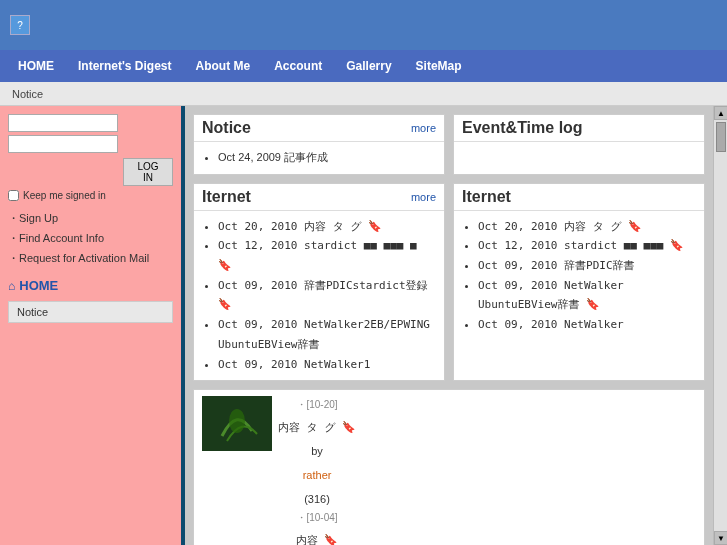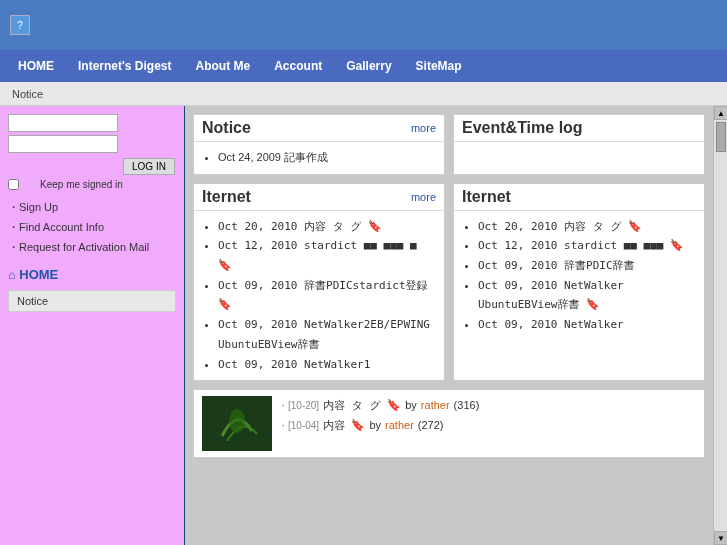--- a/index.html
+++ b/index.html
@@ -15,26 +15,26 @@
     .nav-bar { background: #4a6abf; height: 32px; display: flex; align-items: center; padding: 0 8px; gap: 4px; }
     .nav-item { color: white; padding: 4px 10px; font-size: 12px; font-weight: bold; cursor: pointer; text-decoration: none; }
 
     
     .breadcrumb-bar { background: #e8e8e8; border-bottom: 1px solid #ccc; height: 24px; display: flex; align-items: center; padding: 0 12px; font-size: 11px; color: #444; }
 
     
     .main-layout { display: flex; height: calc(545px - 50px - 32px - 24px); }
 
     
-    .sidebar { width: 185px; min-width: 185px; background: #f0abfc; border-right: 1px solid #0c4a6e; padding: 8px; flex-shrink: 0; }
+    .sidebar { width: 185px; min-width: 185px; background: #fca5a5; border-right: 4px solid #0c4a6e; padding: 8px; flex-shrink: 0; }
 
     .login-box { margin-bottom: 8px; }
     .login-input { width: 110px; height: 18px; border: 1px solid #aaa; background: white; display: block; margin-bottom: 3px; font-size: 11px; padding: 1px 3px; }
     .login-btn { background: #ddd; border: 1px solid #aaa; padding: 2px 8px; font-size: 10px; cursor: pointer; margin-left: 115px; margin-top: 2px; }
-    .keep-signed { display: flex; align-items: flex-start; gap: 21px; margin-top: 4px; font-size: 10px; color: #333; }
+    .keep-signed { display: flex; align-items: flex-start; gap: 4px; margin-top: 4px; font-size: 10px; color: #333; }
     .keep-signed input { width: 11px; height: 11px; }
 
     .sidebar-links { margin-top: 8px; font-size: 11px; color: #333; line-height: 1.8; }
     .sidebar-links a { color: #333; text-decoration: none; display: block; }
 
     .sidebar-home { margin-top: 8px; font-size: 13px; font-weight: bold; color: #2255aa; display: flex; align-items: center; gap: 4px; padding: 2px 0; }
     .sidebar-home::before { content: "⌂"; font-size: 12px; color: #2255aa; }
 
     .sidebar-notice { margin-top: 6px; background: #e8e8e8; border: 1px solid #ccc; padding: 4px 8px; font-size: 11px; color: #333; cursor: pointer; }
 
@@ -57,21 +57,21 @@
     .tabs-container { background: white; border: 1px solid #ccc; }
     .tabs-bar { display: flex; background: #e8e8e8; border-bottom: 2px solid #d06010; position: relative; }
     .tab { padding: 4px 12px; font-size: 11px; cursor: pointer; border: 1px solid transparent; border-bottom: none; color: #333; background: #e0e0e0; margin-right: 2px; position: relative; top: 1px; }
     .tab.active { background: white; border: 1px solid #ccc; border-bottom: 1px solid white; color: #333; z-index: 1; }
     .tab-icon { width: 12px; height: 12px; background: #d06010; border-radius: 50%; display: inline-block; vertical-align: middle; margin-right: 3px; }
     .tabs-content { padding: 6px 8px; min-height: 60px; }
     .tabs-content-row { display: flex; gap: 6px; align-items: flex-start; }
     .thumb-img { width: 70px; height: 55px; background: #1a3a1a; flex-shrink: 0; display: flex; align-items: center; justify-content: center; overflow: hidden; }
     .thumb-svg { width: 100%; height: 100%; }
     .tabs-items { font-size: 11px; line-height: 1.8; color: #333; }
-    .tabs-items .item-row { display: flex; align-items: center; gap: 4px; }
+    .tabs-items .item-row { display: flex; align-items: center; gap: 4px; flex-direction: column; }
     .orange-text { color: #d06010; }
     .small-bracket { color: #888; font-size: 10px; }
     .scroll-btn { width: 14px; height: 14px; background: #c0c0c0; border: 1px solid #aaa; display: flex; align-items: center; justify-content: center; font-size: 8px; cursor: pointer; }
     .scroll-track { flex: 1; width: 14px; background: #e0e0e0; }
     .scroll-thumb { width: 10px; height: 30px; background: #aaa; margin: 2px auto; border: 1px solid #888; }
     .content-main { flex: 1; overflow: hidden; display: flex; flex-direction: column; gap: 8px; padding: 8px; }
 
     .outer-layout { display: flex; flex: 1; overflow: hidden; }
     .right-scroll { width: 14px; background: #c8c8c8; border-left: 1px solid #bbb; display: flex; flex-direction: column; }
 

